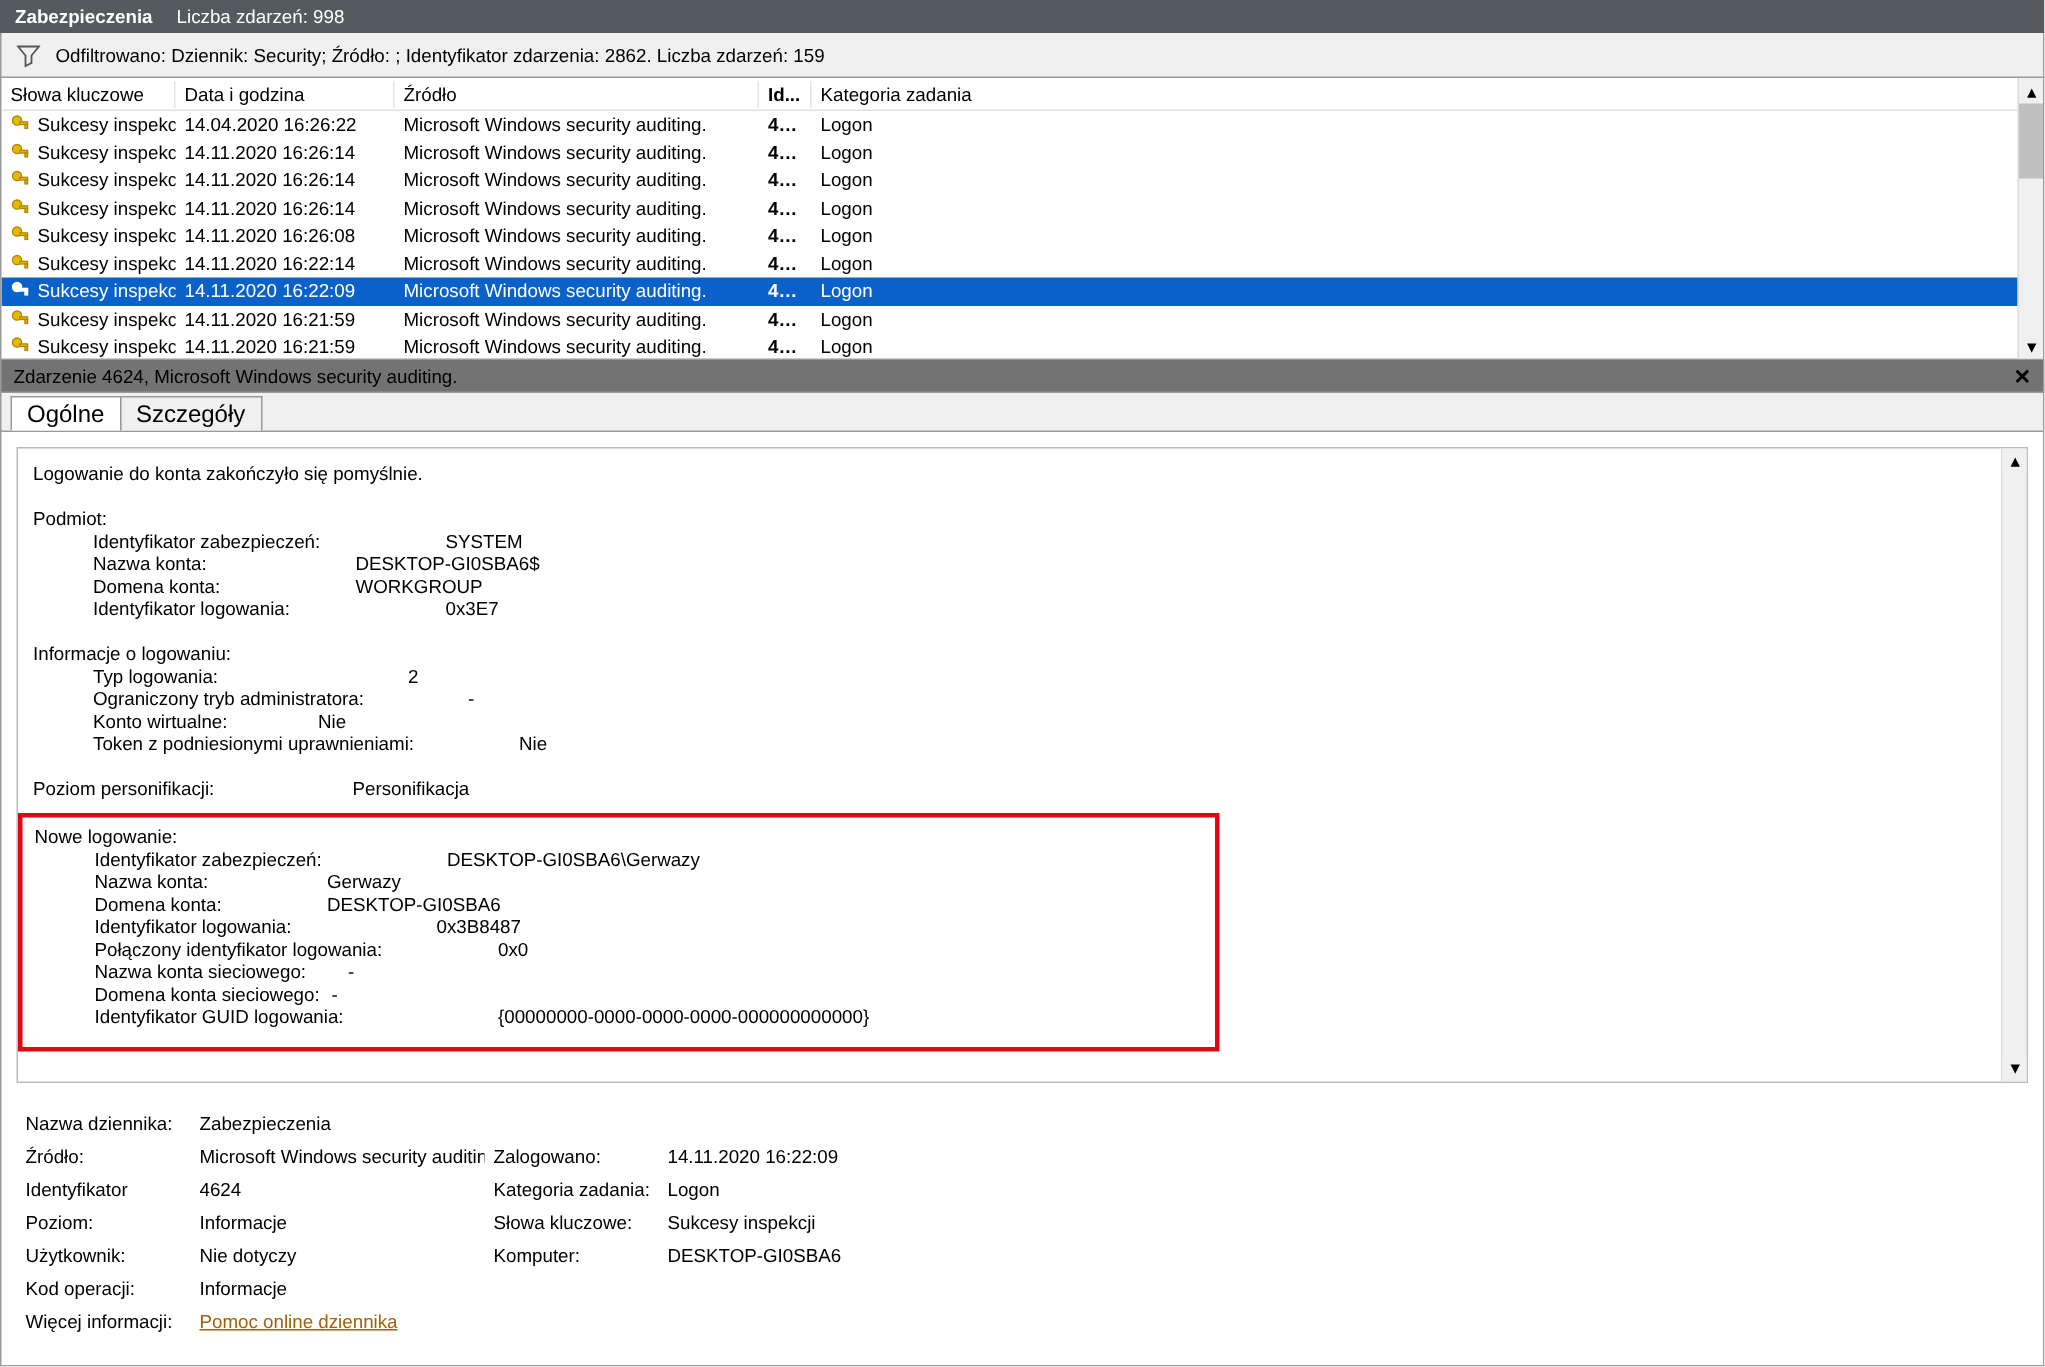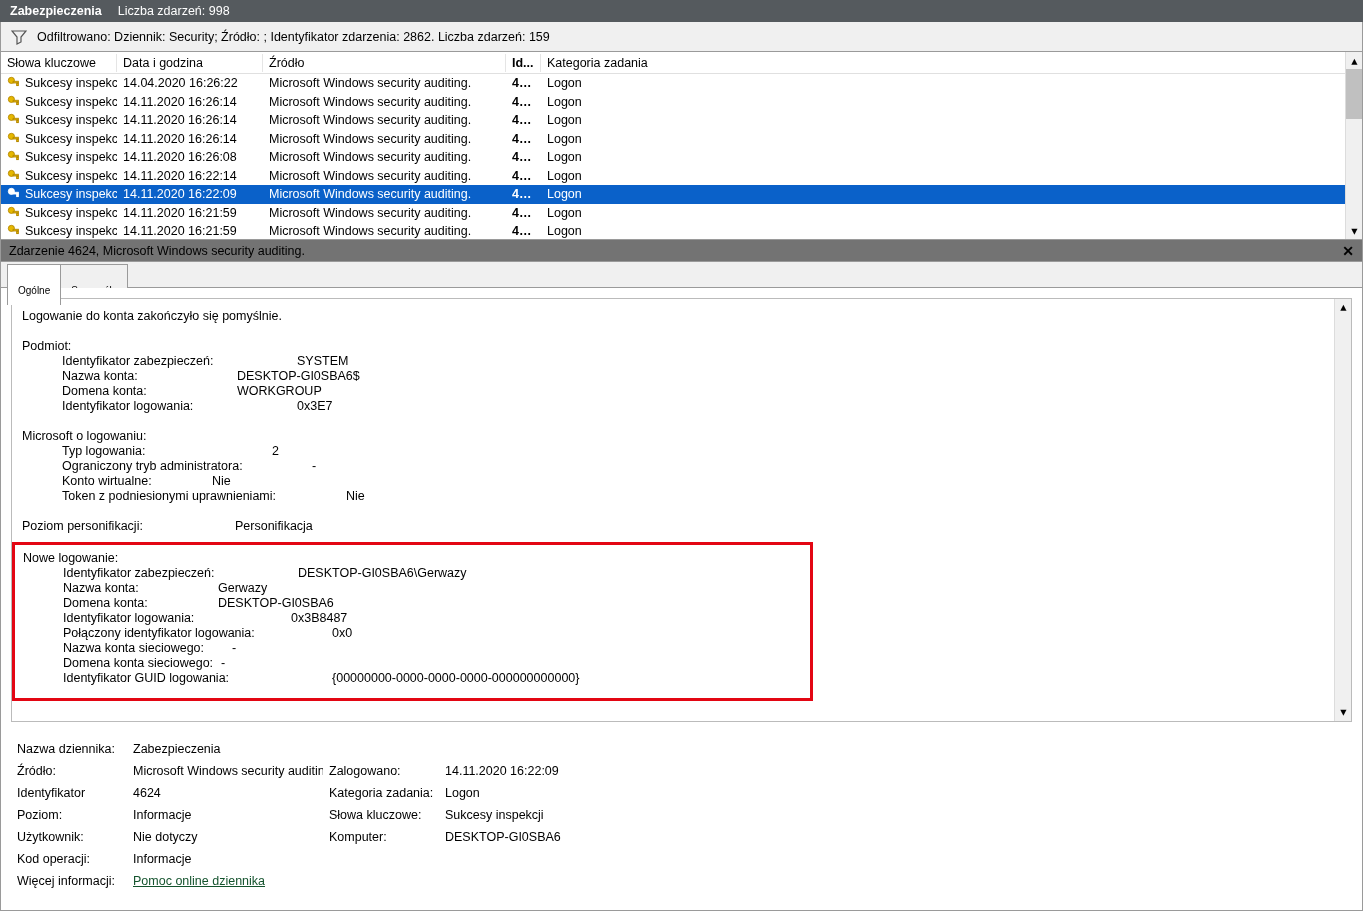--- a/index.html
+++ b/index.html
@@ -93,22 +93,22 @@
     border: 1px solid #9a9a9a;
     border-top: none;
     display: flex;
     height: 26px;
     background: #f0f0f0;
     padding-left: 6px;
     padding-top: 2px;
     gap: 0;
   }
   .tab {
-    padding: 20px 10px;
-    font-size: 10px;
+    padding: 3px 10px;
+    font-size: 16px;
     border: 1px solid #9a9a9a;
     border-bottom: none;
     background: #f0f0f0;
     margin-right: -1px;
     cursor: pointer;
   }
   .tab.active { background: #fff; position: relative; z-index: 2; }
   .tab-body {
     border: 1px solid #9a9a9a;
     border-top: none;
@@ -140,21 +140,21 @@
   .general-scroll { position:absolute; right:0; top:0; bottom:0; width:17px; background:#f0f0f0; border-left:1px solid #dcdcdc; display:flex; flex-direction:column; justify-content:space-between;}
   .meta-grid {
     margin: 10px 16px 10px 16px;
     display: grid;
     grid-template-columns: 110px 190px 110px 1fr;
     row-gap: 8px;
     column-gap: 6px;
     font-size: 12.5px;
   }
   .meta-grid .lbl {}
-  .link { color: #14532d; text-decoration: underline; cursor: pointer; }
+  .link { color: #a16207; text-decoration: underline; cursor: pointer; }
   .close-x { font-size: 14px; font-weight: bold; cursor: pointer; }
 </style>
 </head>
 <body>
 
 <div class="title-bar">
   <span class="strong">Zabezpieczenia</span>
   <span>Liczba zdarzeń: 998</span>
 </div>
 
@@ -337,21 +337,21 @@
       <div class="kv">
           <div class="k" style="min-width:175px">Domena konta:</div>
           <div>WORKGROUP</div>
         </div>
       <div class="kv">
           <div class="k">Identyfikator logowania:</div>
           <div>0x3E7</div>
         </div>
     </div>
     <br>
-    <div>Microsoft o logowaniu:</div>
+    <div>Informacje o logowaniu:</div>
     <div class="indent">
       <div class="kv">
           <div class="k" style="min-width:210px">Typ logowania:</div>
           <div>2</div>
         </div>
       <div class="kv">
           <div class="k" style="min-width:250px">Ograniczony tryb administratora:</div>
           <div>-</div>
         </div>
       <div class="kv">

